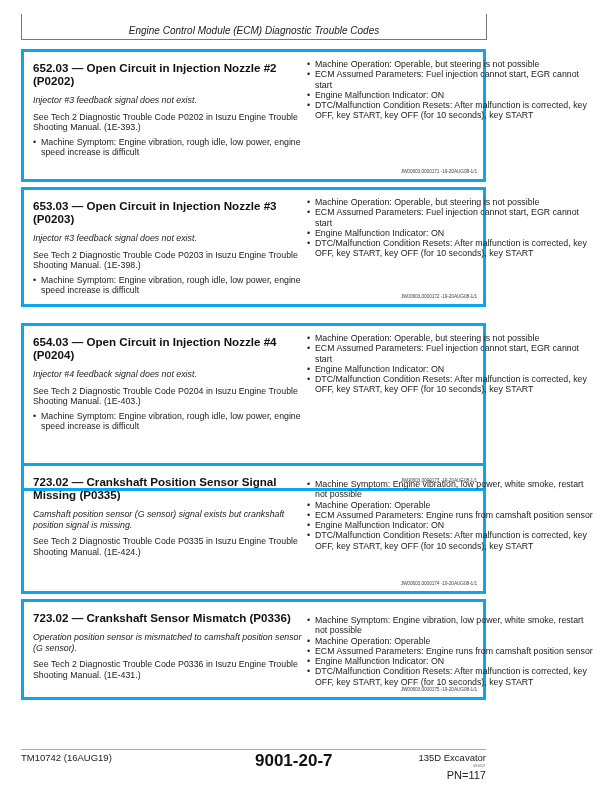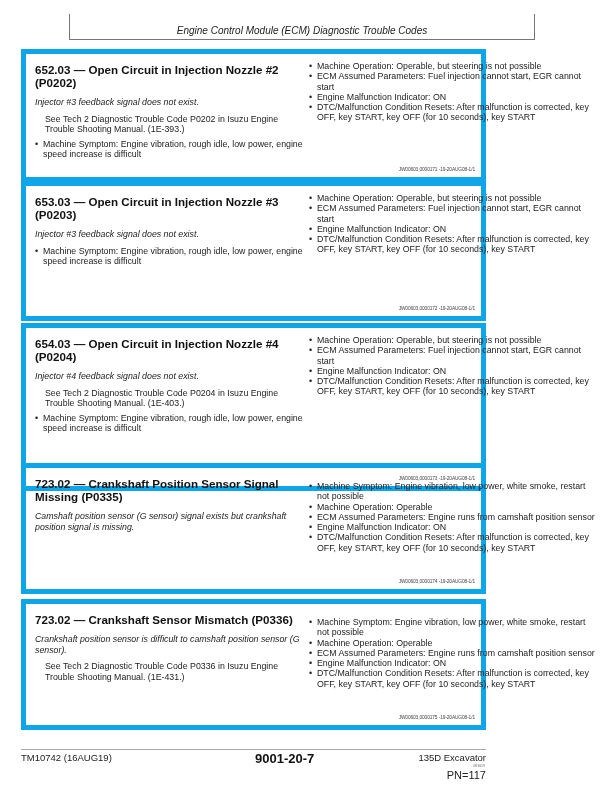--- a/index.html
+++ b/index.html
@@ -1,44 +1,44 @@
 <!DOCTYPE html>
 <html><head>
 <meta charset="utf-8">
 <style>
   html, body { margin: 0; padding: 0; background: #ffffff; }
   body { width: 612px; height: 792px; position: relative; font-family: "Liberation Sans", sans-serif; color: #111; overflow: hidden; }
   .page-header {
     position: absolute; left: 21px; top: 14px; width: 464px; height: 25px;
-    border-left: 1px solid #777; border-right: 1px solid #777; border-bottom: 1px solid #777; margin-left: 48px;
+    border-left: 1px solid #777; border-right: 1px solid #777; border-bottom: 1px solid #777;
   }
   .page-header .title {
     position: absolute; left: 0; right: 0; top: 11px; text-align: center;
     font-size: 10px; font-style: italic; color: #222;
   }
   .page-header .title { width: 464px; }
   .section {
-    position: absolute; left: 21px; width: 464px; border: 5px solid #0ea5e9; box-sizing: border-box;
+    position: absolute; left: 21px; width: 464px; border: 3px solid #0ea5e9; box-sizing: border-box;
   }
   .section { width: 465px; }
   .col-left { position: absolute; left: 9px; top: 9px; width: 270px; }
   .col-right { position: absolute; left: 283px; top: 9px; width: 290px; }
   .heading { font-weight: bold; font-size: 11.6px; line-height: 13px; margin: 0 0 8px 0; color: #111; }
   .desc { font-style: italic; font-size: 8.8px; line-height: 10.5px; margin: 0 0 6px 0; color: #222; }
-  .ref { font-size: 8.8px; line-height: 10.5px; margin: 0 0 4px 10px; color: #222; }
+  .ref { font-size: 8.8px; line-height: 10.5px; margin: 0 0 4px 0; color: #222; }
   ul.bullets { list-style: none; margin: 0; padding: 0; }
   ul.bullets li { position: relative; padding-left: 8px; font-size: 8.8px; line-height: 10.3px; color: #222; }
   ul.bullets li::before { content: "•"; position: absolute; left: 0; top: 0; font-size: 9px; }
   .doc-id {
     position: absolute; right: 6px; bottom: 5px; font-size: 4.8px; color: #444; letter-spacing: -0.1px;
   }
   .footer-rule { position: absolute; left: 21px; top: 749px; width: 465px; height: 0; border-top: 1.5px solid #aaa; }
   .footer-rule { width: 465px; }
   .foot-left { position: absolute; left: 21px; top: 752px; font-size: 9.5px; color: #222; }
-  .foot-center { position: absolute; left: 255px; top: 751px; font-size: 13px; font-weight: bold; color: #111; }
+  .foot-center { position: absolute; left: 255px; top: 751px; font-size: 17px; font-weight: bold; color: #111; }
   .foot-right { position: absolute; right: 126px; top: 752px; font-size: 9.5px; color: #222; text-align: left; }
   .foot-tiny { position: absolute; right: 127px; top: 764px; font-size: 3.5px; color: #666; }
   .foot-pn { position: absolute; right: 126px; top: 769px; font-size: 11px; color: #222; margin-left: 8px; }
 </style>
 </head>
 <body>
 
 <div class="page-header">
   <div class="title">Engine Control Module (ECM) Diagnostic Trouble Codes</div>
 </div>
@@ -56,24 +56,25 @@
     <ul class="bullets">
       <li>Machine Operation: Operable, but steering is not possible</li>
       <li>ECM Assumed Parameters: Fuel injection cannot start, EGR cannot start</li>
       <li>Engine Malfunction Indicator: ON</li>
       <li>DTC/Malfunction Condition Resets: After malfunction is corrected, key OFF, key START, key OFF (for 10 seconds), key START</li>
     </ul>
   </div>
   <div class="doc-id">JW00603,0000171 -19-20AUG08-1/1</div>
 </div>
 
-<div class="section" style="top:181px; height:140px;">
+<div class="section" style="top:187px; height:120px;">
   <div class="col-left">
     <div class="heading">653.03 — Open Circuit in Injection Nozzle #3 (P0203)</div>
     <div class="desc">Injector #3 feedback signal does not exist.</div>
+    <div class="ref">See Tech 2 Diagnostic Trouble Code P0203 in Isuzu Engine Trouble Shooting Manual. (1E-398.)</div>
     <ul class="bullets">
       <li>Machine Symptom: Engine vibration, rough idle, low power, engine speed increase is difficult</li>
     </ul>
   </div>
   <div class="col-right" style="top:7px;">
     <ul class="bullets">
       <li>Machine Operation: Operable, but steering is not possible</li>
       <li>ECM Assumed Parameters: Fuel injection cannot start, EGR cannot start</li>
       <li>Engine Malfunction Indicator: ON</li>
       <li>DTC/Malfunction Condition Resets: After malfunction is corrected, key OFF, key START, key OFF (for 10 seconds), key START</li>
@@ -99,37 +100,38 @@
       <li>DTC/Malfunction Condition Resets: After malfunction is corrected, key OFF, key START, key OFF (for 10 seconds), key START</li>
     </ul>
   </div>
   <div class="doc-id">JW00603,0000173 -19-20AUG08-1/1</div>
 </div>
 
 <div class="section" style="top:463px; height:131px;">
   <div class="col-left">
     <div class="heading">723.02 — Crankshaft Position Sensor Signal Missing (P0335)</div>
     <div class="desc">Camshaft position sensor (G sensor) signal exists but crankshaft position signal is missing.</div>
+    <div class="ref">See Tech 2 Diagnostic Trouble Code P0335 in Isuzu Engine Trouble Shooting Manual. (1E-424.)</div>
   </div>
   <div class="col-right" style="top:13px;">
     <ul class="bullets">
       <li>Machine Symptom: Engine vibration, low power, white smoke, restart not possible</li>
       <li>Machine Operation: Operable</li>
       <li>ECM Assumed Parameters: Engine runs from camshaft position sensor</li>
       <li>Engine Malfunction Indicator: ON</li>
       <li>DTC/Malfunction Condition Resets: After malfunction is corrected, key OFF, key START, key OFF (for 10 seconds), key START</li>
     </ul>
   </div>
   <div class="doc-id">JW00603,0000174 -19-20AUG08-1/1</div>
 </div>
 
-<div class="section" style="top:599px; height:131px;">
+<div class="section" style="top:599px; height:101px;">
   <div class="col-left">
     <div class="heading">723.02 — Crankshaft Sensor Mismatch (P0336)</div>
-    <div class="desc">Crankshaft position sensor is difficult to camshaft position sensor (G sensor).</div>
+    <div class="desc">Operation position sensor is mismatched to camshaft position sensor (G sensor).</div>
     <div class="ref">See Tech 2 Diagnostic Trouble Code P0336 in Isuzu Engine Trouble Shooting Manual. (1E-431.)</div>
   </div>
   <div class="col-right" style="top:13px;">
     <ul class="bullets">
       <li>Machine Symptom: Engine vibration, low power, white smoke, restart not possible</li>
       <li>Machine Operation: Operable</li>
       <li>ECM Assumed Parameters: Engine runs from camshaft position sensor</li>
       <li>Engine Malfunction Indicator: ON</li>
       <li>DTC/Malfunction Condition Resets: After malfunction is corrected, key OFF, key START, key OFF (for 10 seconds), key START</li>
     </ul>

